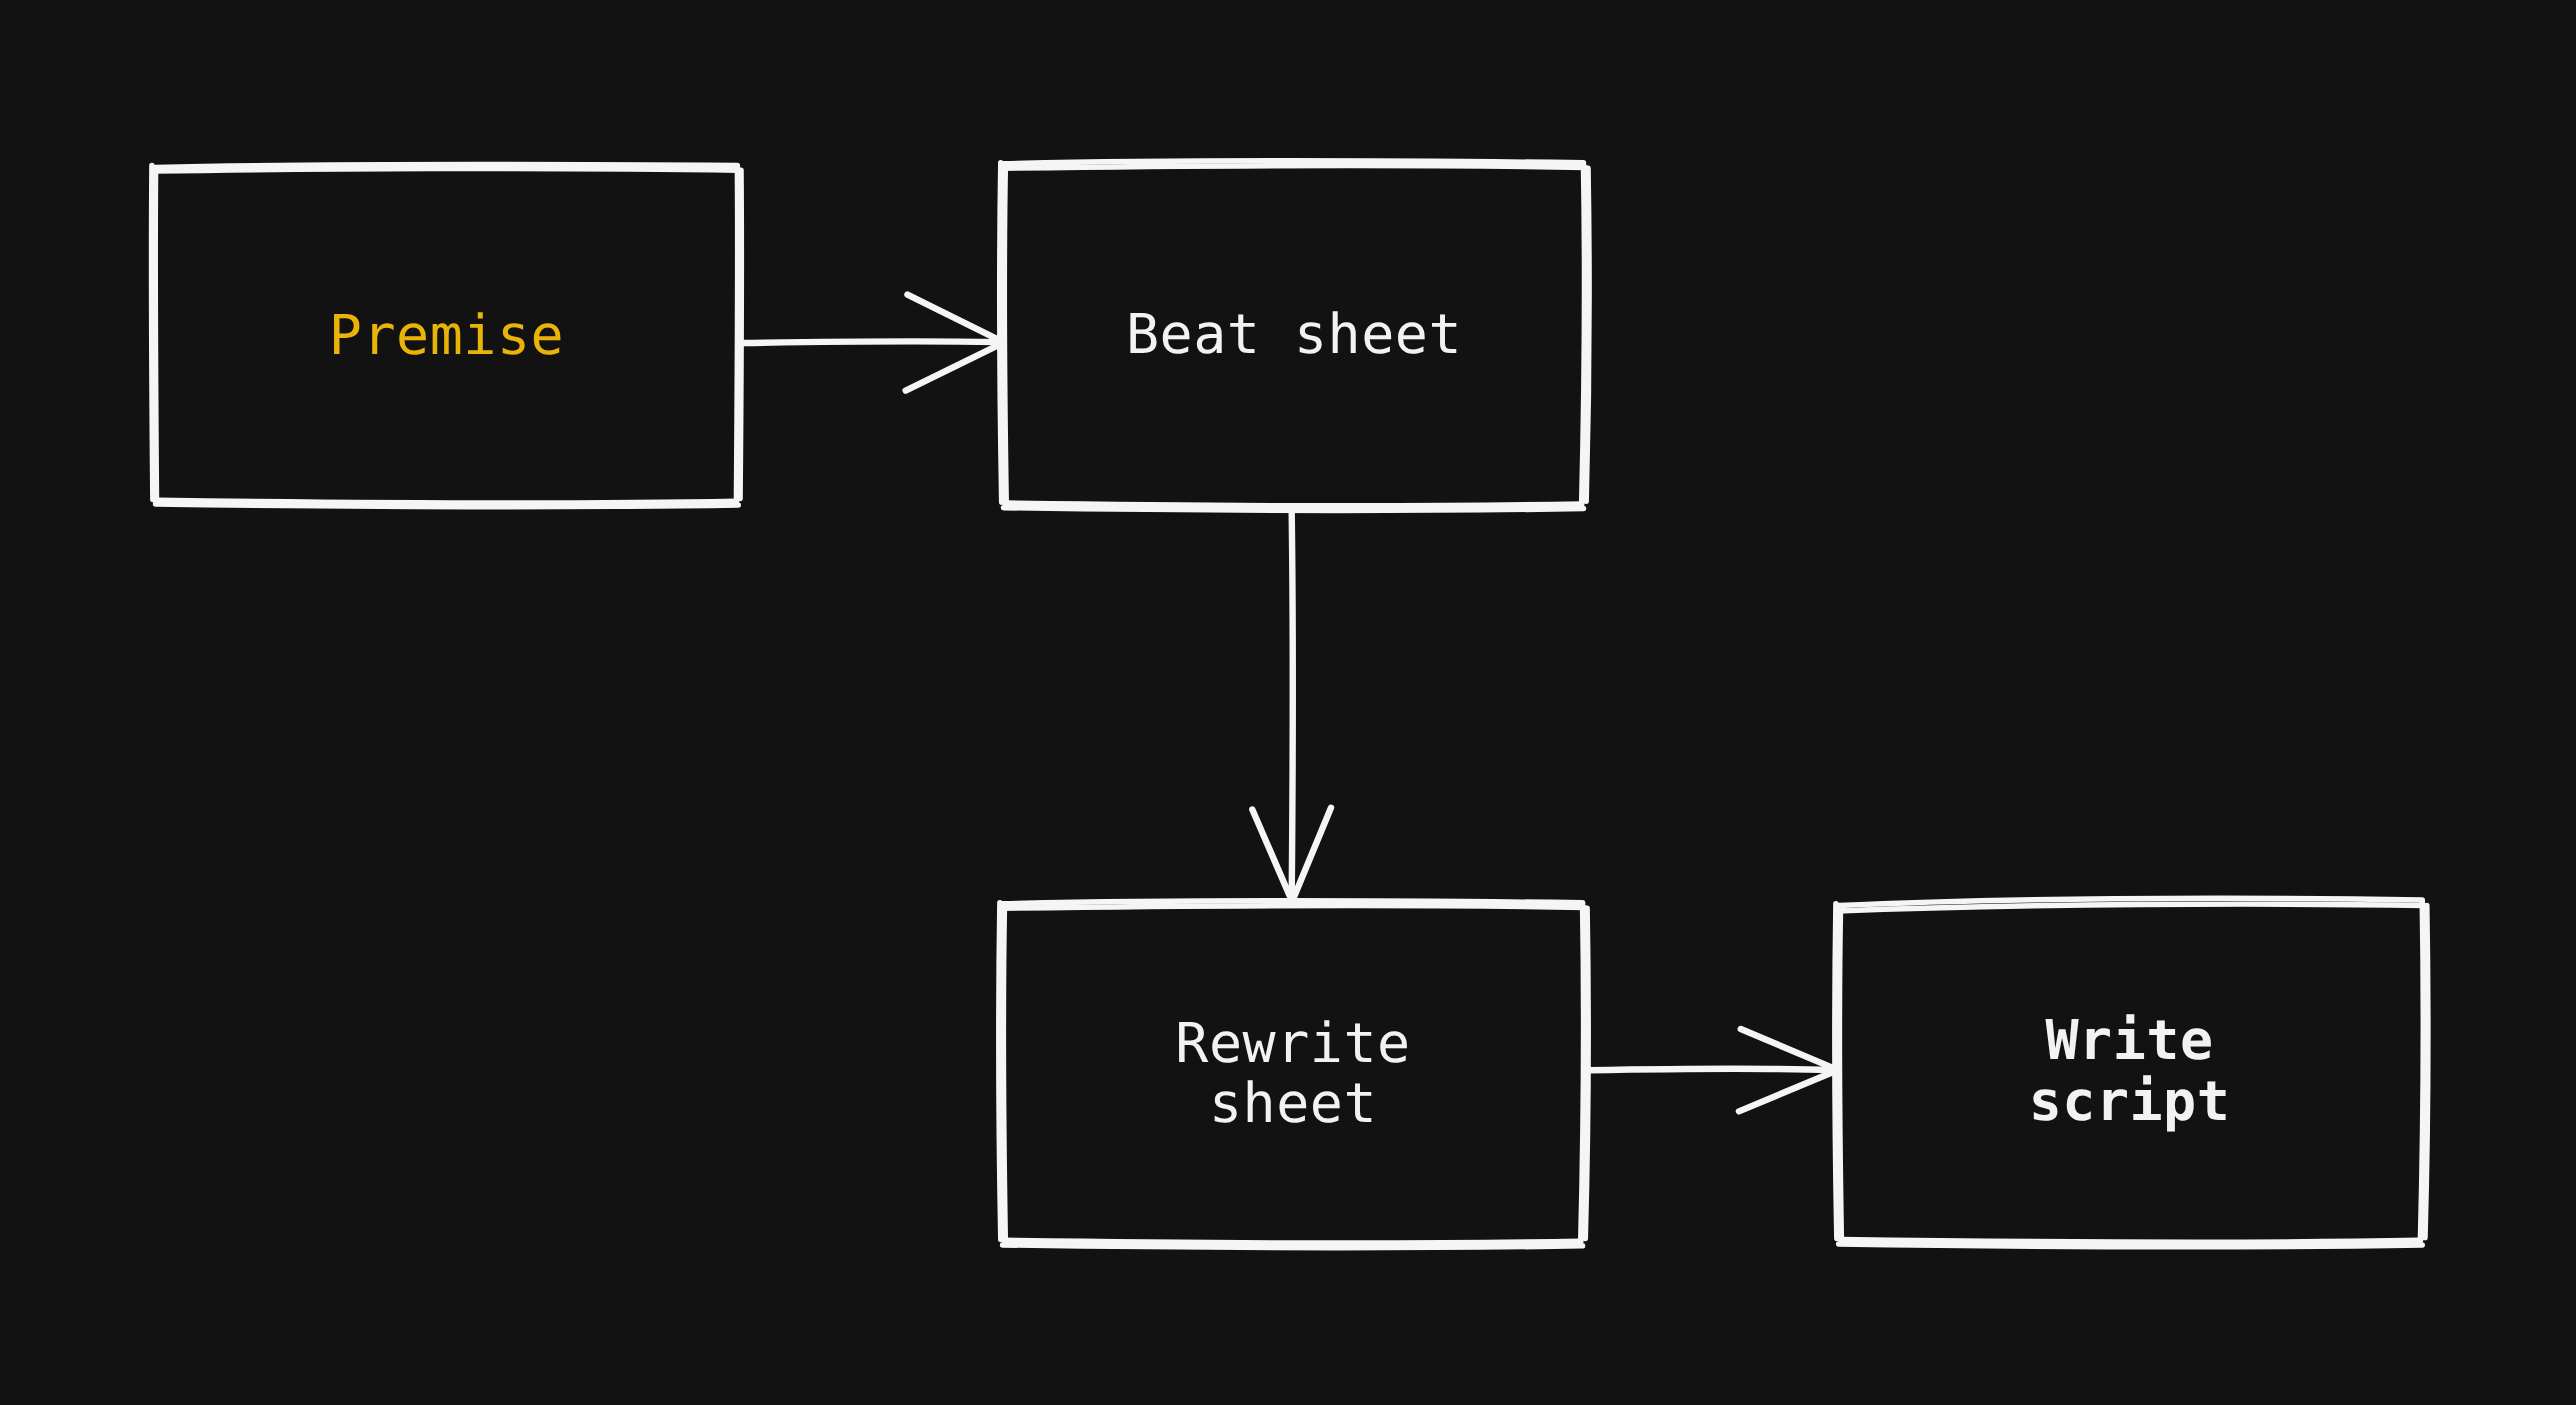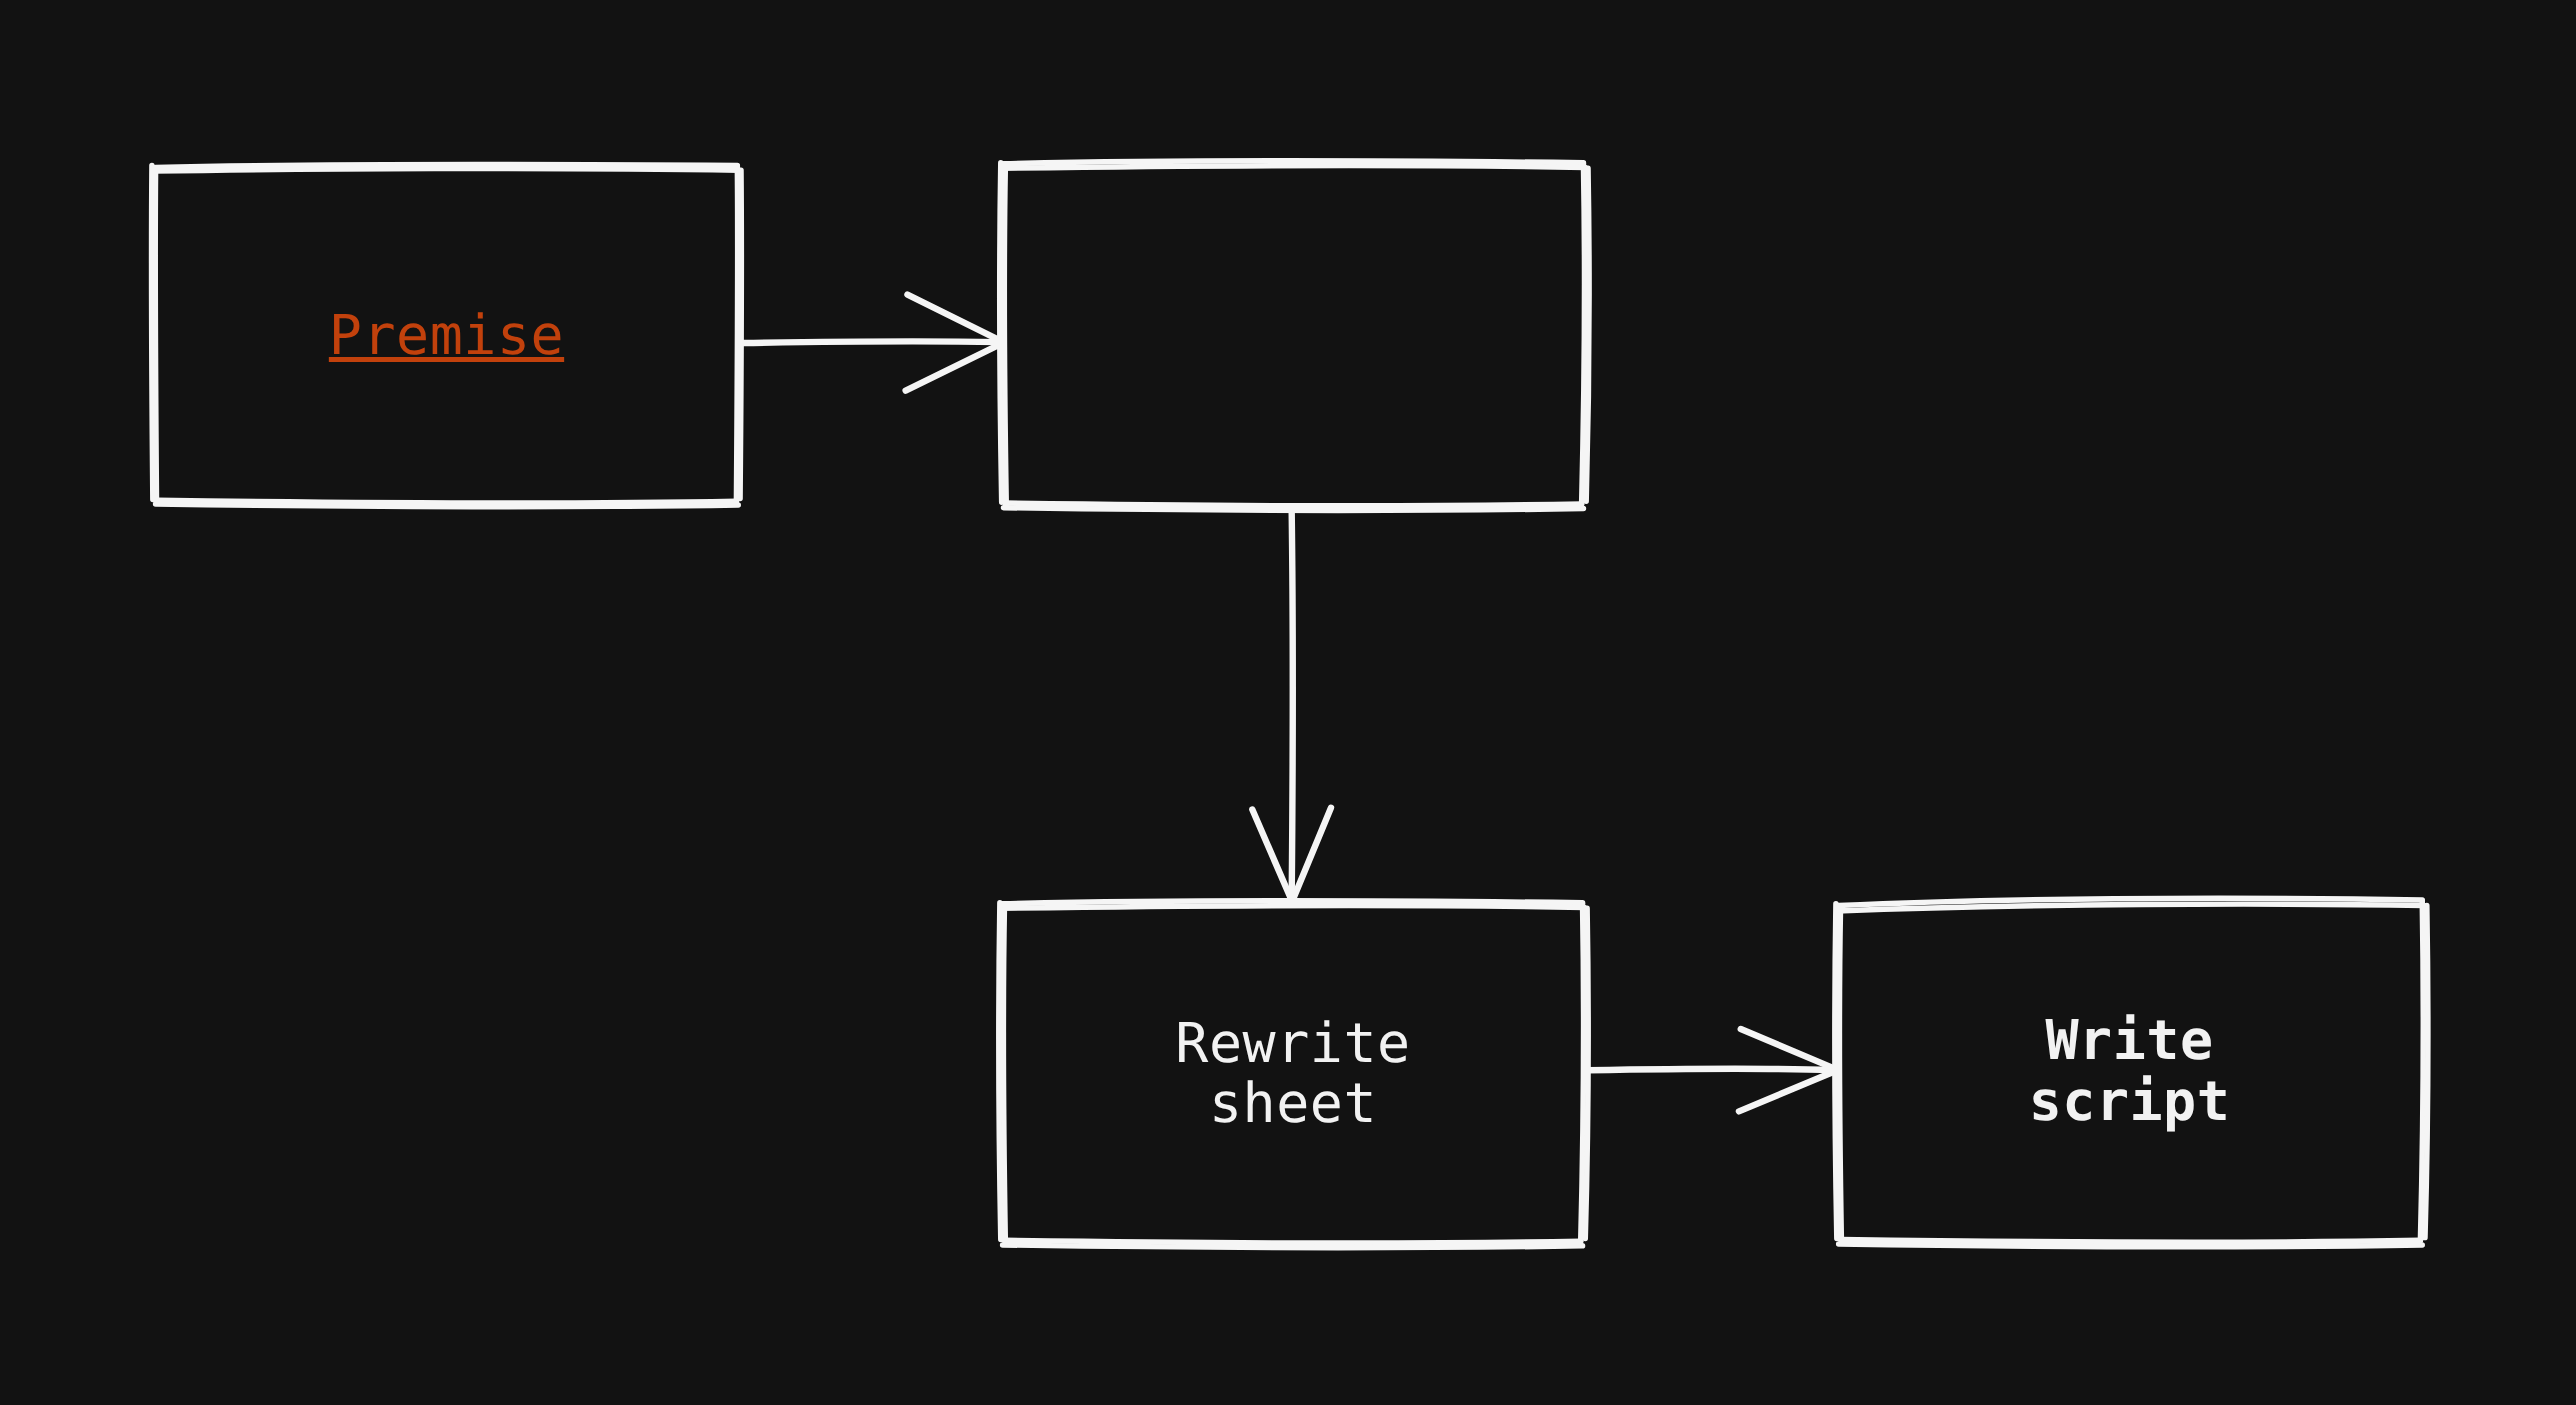--- a/index.html
+++ b/index.html
@@ -108,24 +108,27 @@
       <path d="M1455,883 L1414,982"></path>
     </g>
 
     <g fill="none" stroke="#f5f5f5" stroke-width="7" stroke-linecap="round" stroke-linejoin="round">
       <path d="M1736,1170 C1850,1168 1955,1168 2004,1170"></path>
       <path d="M1903,1125 L2005,1168"></path>
       <path d="M1901,1215 L2004,1172"></path>
     </g>
   </svg>
 
-  <div class="node-label" style="left: 154px; top: 166px; width: 585px; height: 338px; color: #c2410c; text-decoration: underline;">
+  <div class="node-label" style="left: 154px; top: 166px; width: 585px; height: 338px; color: #eab308;">
     <span class="line">Premise</span>
   </div>
 
+  <div class="node-label" style="left: 1002px; top: 162px; width: 584px; height: 345px; color: rgb(242, 242, 242);">
+    <span class="line">Beat sheet</span>
+  </div>
 
   <div class="node-label" style="left: 1001px; top: 902px; width: 584px; height: 342px; color: rgb(242, 242, 242); justify-content: center;">
     <span class="line">Rewrite</span>
     <span class="line">sheet</span>
   </div>
 
   <div class="node-label" style="left: 1835px; top: 900px; width: 589px; height: 341px; color: rgb(242, 242, 242); font-weight: bold;">
     <span class="line">Write</span>
     <span class="line">script</span>
   </div>

